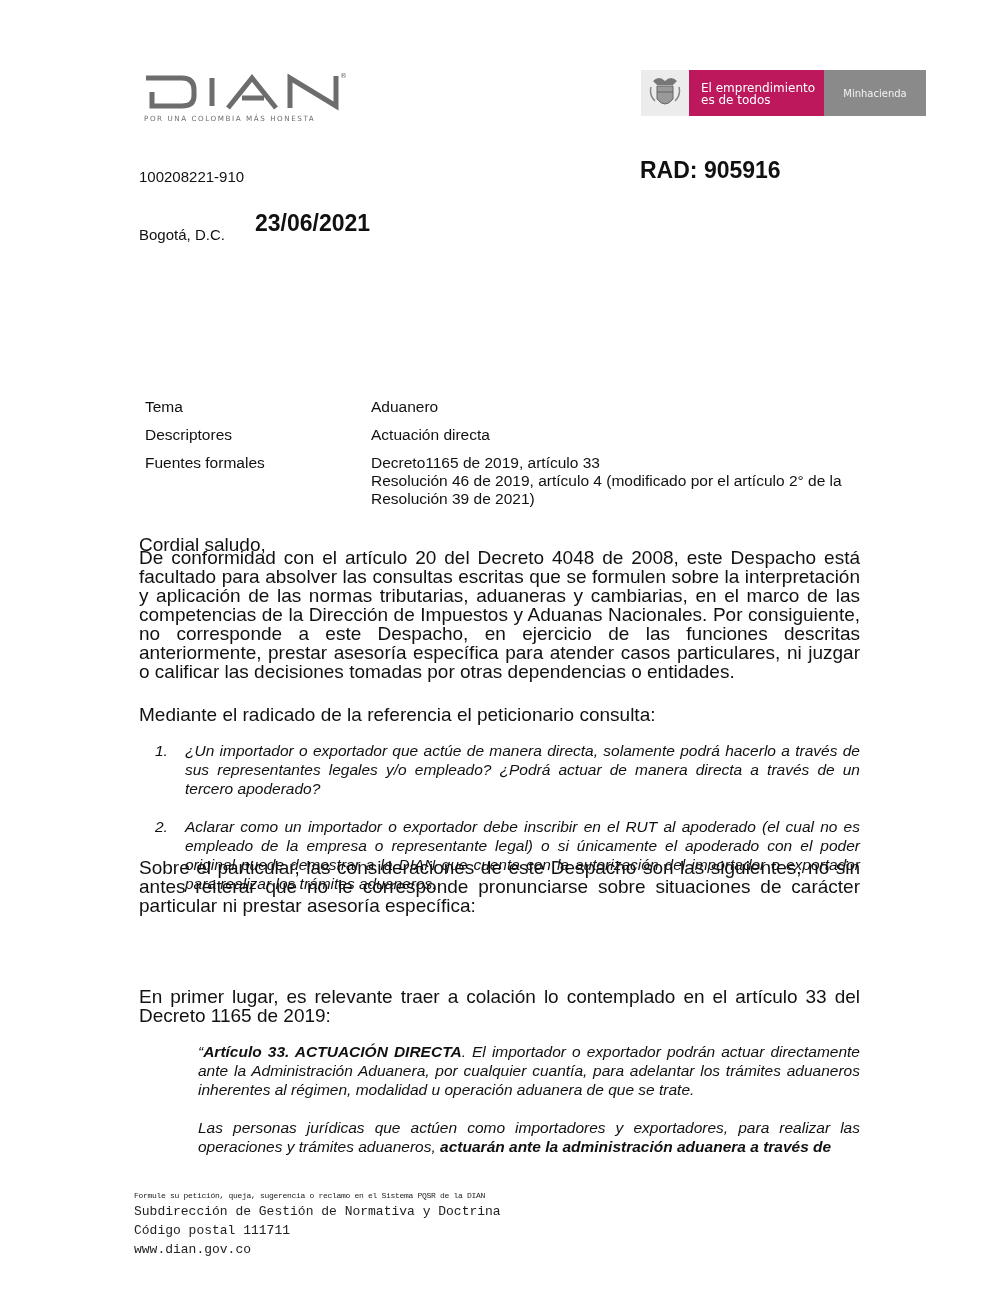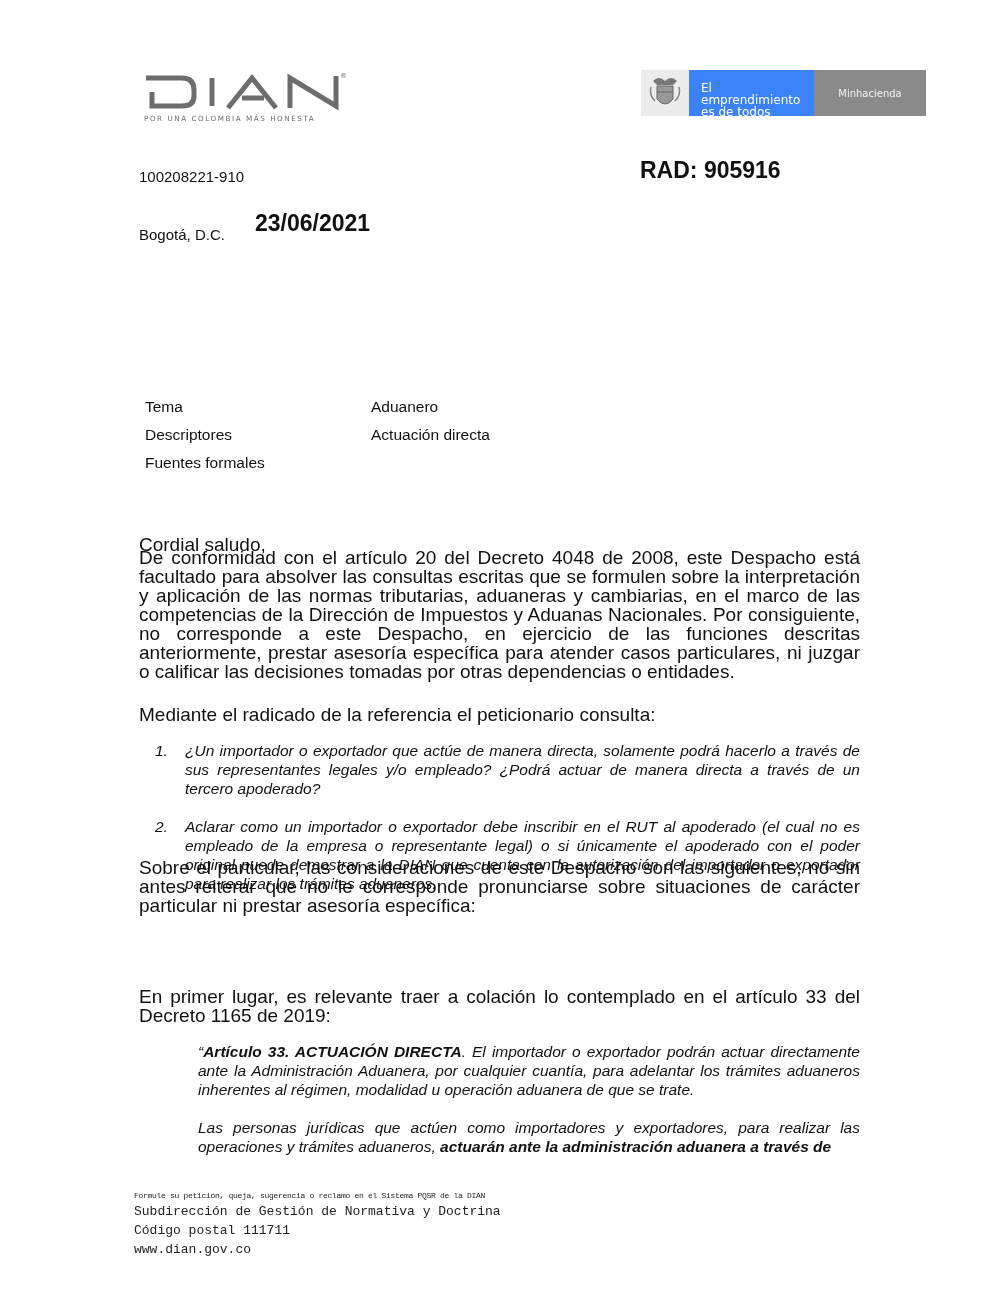--- a/index.html
+++ b/index.html
@@ -7,21 +7,21 @@
   .abs { position: absolute; }
 
   
   #dian-logo { left: 144px; top: 70px; width: 205px; height: 56px; }
   #dian-logo svg { display: block; }
   #dian-tagline { left: 144px; top: 114px; font-size: 7.2px; letter-spacing: 1.55px; color: #6d6d6d; font-family: "DejaVu Sans", sans-serif; white-space: nowrap; }
 
   
   #gov-banner { left: 641px; top: 70px; width: 285px; height: 46px; display: flex; }
   #gov-banner .crest { width: 48px; height: 46px; background: #ececec; display: flex; align-items: center; justify-content: center; }
-  #gov-banner .slogan { width: 125px; height: 46px; background: #3b82f6; color: #fff; font-family: "DejaVu Sans", sans-serif; font-size: 12px; line-height: 12px; padding: 12px 0 0 12px; box-sizing: border-box; }
+  #gov-banner .slogan { width: 135px; height: 46px; background: #be185d; color: #fff; font-family: "DejaVu Sans", sans-serif; font-size: 12px; line-height: 12px; padding: 12px 0 0 12px; box-sizing: border-box; }
   #gov-banner .ministry { flex: 1; height: 46px; background: #8a8a8a; color: #f3f3f3; font-family: "DejaVu Sans", sans-serif; font-size: 10px; display: flex; align-items: center; justify-content: center; }
 
   .small { font-size: 15px; }
   #ref-number { left: 139px; top: 168px; }
   #rad { left: 640px; top: 157px; font-size: 23px; font-weight: bold; }
   #city { left: 139px; top: 226px; }
   #date { left: 255px; top: 210px; font-size: 23px; font-weight: bold; }
 
   
   #meta { left: 145px; top: 398px; font-size: 15.5px; }
@@ -101,20 +101,24 @@
     </div>
   </div>
   <div class="meta-row">
     <div class="meta-label">Descriptores</div>
     <div class="meta-value">
       <div>Actuación directa</div>
     </div>
   </div>
   <div class="meta-row">
     <div class="meta-label">Fuentes formales</div>
+    <div class="meta-value">
+      <div>Decreto1165 de 2019, artículo 33</div>
+      <div>Resolución 46 de 2019, artículo 4 (modificado por el artículo 2° de la Resolución 39 de 2021)</div>
+    </div>
   </div>
 </div>
 
 <div id="greeting" class="abs para">Cordial saludo,</div>
 <div id="p1" class="abs para">De conformidad con el artículo 20 del Decreto 4048 de 2008, este Despacho está facultado para absolver las consultas escritas que se formulen sobre la interpretación y aplicación de las normas tributarias, aduaneras y cambiarias, en el marco de las competencias de la Dirección de Impuestos y Aduanas Nacionales. Por consiguiente, no corresponde a este Despacho, en ejercicio de las funciones descritas anteriormente, prestar asesoría específica para atender casos particulares, ni juzgar o calificar las decisiones tomadas por otras dependencias o entidades.</div>
 <div id="p2" class="abs para">Mediante el radicado de la referencia el peticionario consulta:</div>
 
 <div id="q1" class="abs q">
   <span class="num">1.</span>
   <span class="txt">¿Un importador o exportador que actúe de manera directa, solamente podrá hacerlo a través de sus representantes legales y/o empleado? ¿Podrá actuar de manera directa a través de un tercero apoderado?</span>

